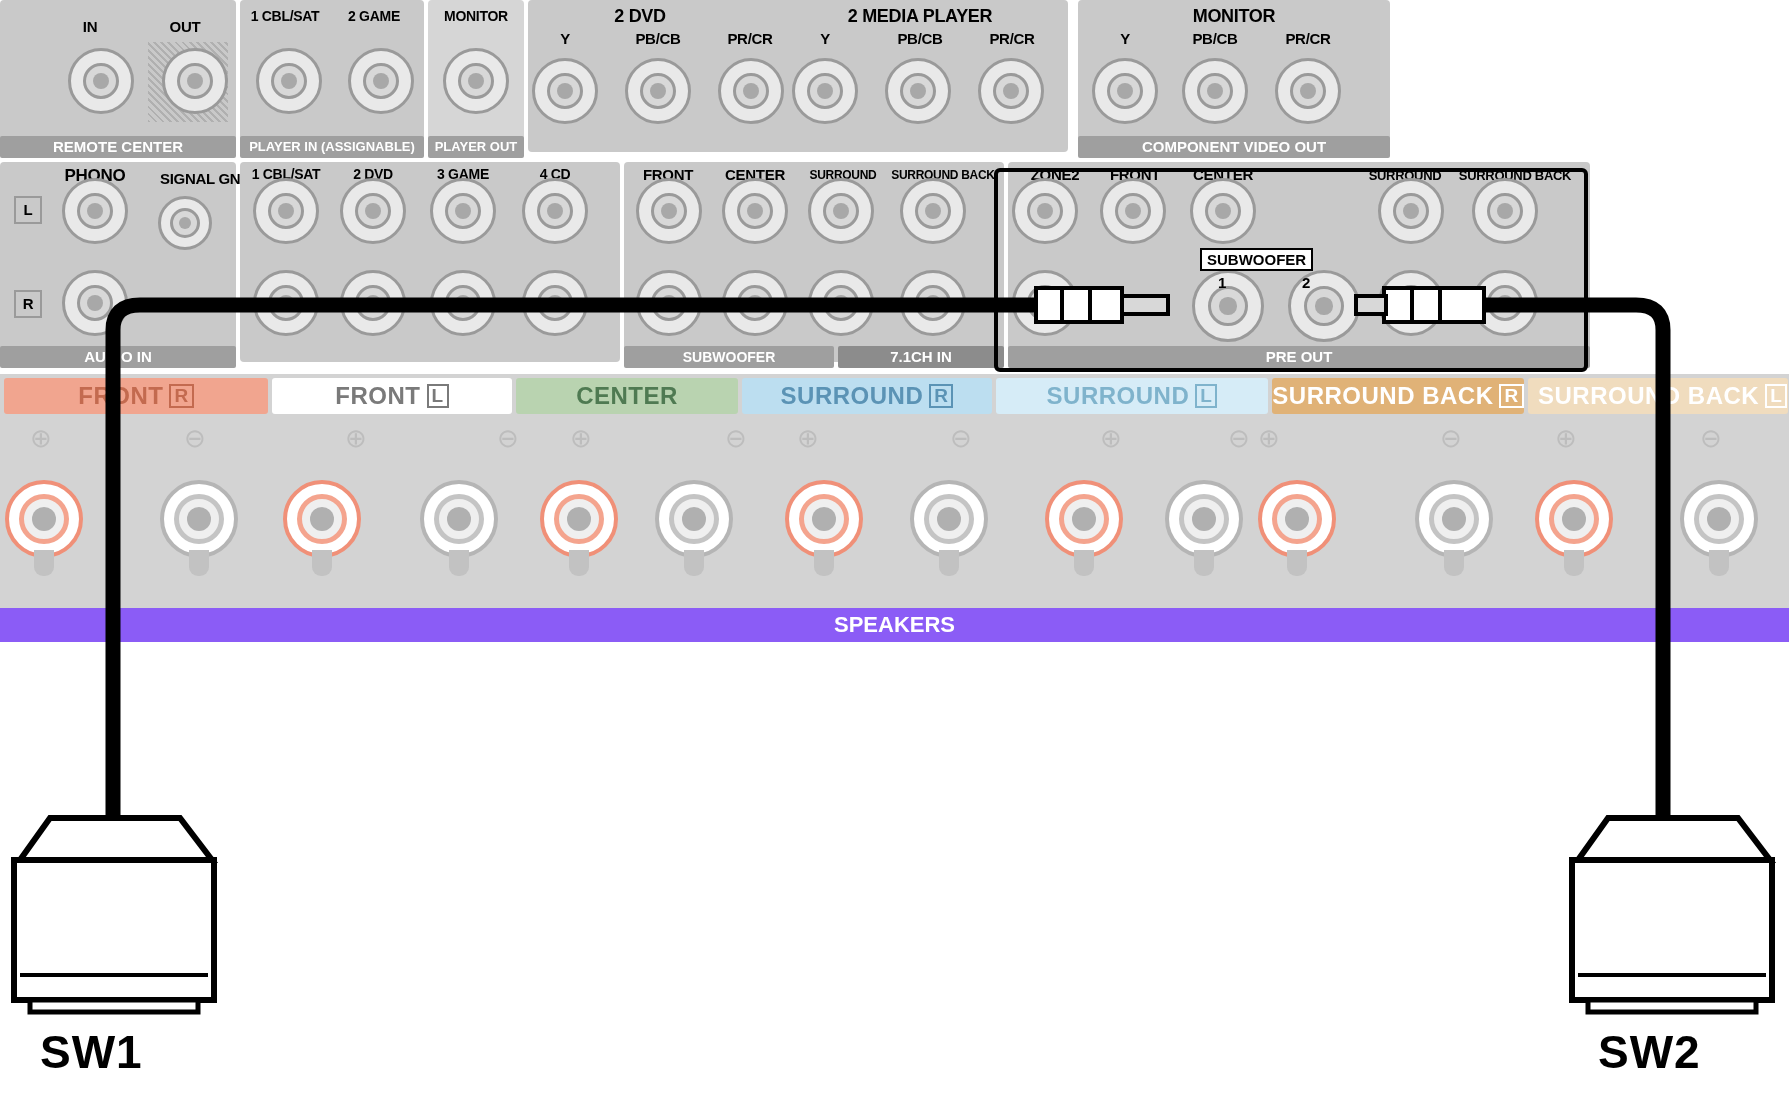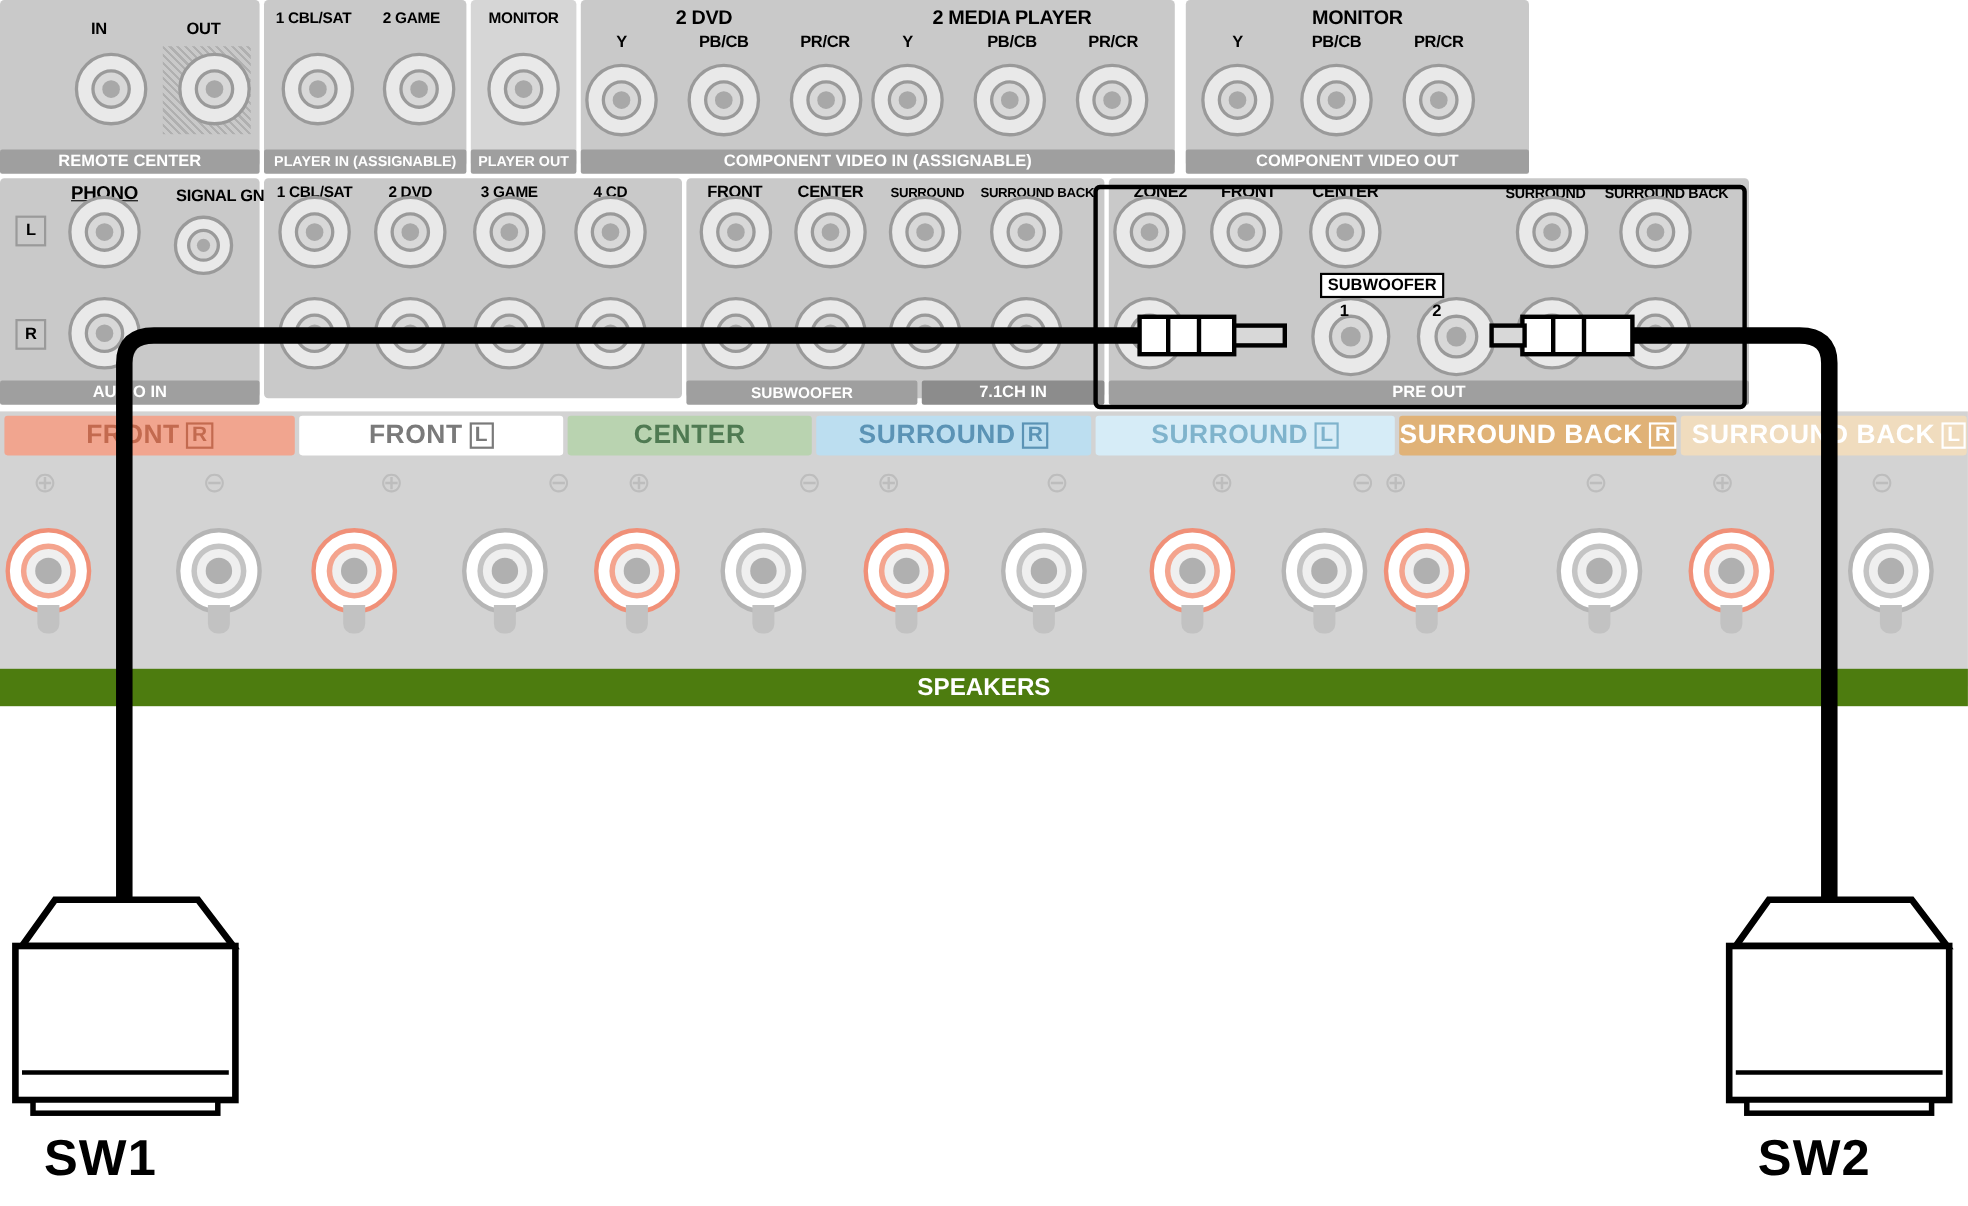--- a/index.html
+++ b/index.html
@@ -123,21 +123,20 @@
   <div class="jack" style="left:885px;top:58px;width:66px;height:66px;">
       <div class="r1"></div>
       <div class="r2"></div>
       <div class="r3"></div>
     </div>
   <div class="jack" style="left:978px;top:58px;width:66px;height:66px;">
       <div class="r1"></div>
       <div class="r2"></div>
       <div class="r3"></div>
     </div>
-  <div class="lblband" style="left:528px;top:136px;width:540px;height:22px;line-height:22px;">COMPONENT VIDEO IN (ASSIGNABLE)</div>
 
   <div class="grp" style="left:1078px;top:0;width:312px;height:152px;"></div>
   <div class="lbl" style="left:1078px;top:6px;width:312px;font-size:18px;">MONITOR</div>
   <div class="lbl" style="left:1095px;top:30px;width:60px;font-size:15px;">Y</div>
   <div class="lbl" style="left:1175px;top:30px;width:80px;font-size:15px;">PB/CB</div>
   <div class="lbl" style="left:1268px;top:30px;width:80px;font-size:15px;">PR/CR</div>
   <div class="jack" style="left:1092px;top:58px;width:66px;height:66px;">
       <div class="r1"></div>
       <div class="r2"></div>
       <div class="r3"></div>
@@ -148,21 +147,21 @@
       <div class="r3"></div>
     </div>
   <div class="jack" style="left:1275px;top:58px;width:66px;height:66px;">
       <div class="r1"></div>
       <div class="r2"></div>
       <div class="r3"></div>
     </div>
   <div class="lblband" style="left:1078px;top:136px;width:312px;height:22px;line-height:22px;">COMPONENT VIDEO OUT</div>
 
   <div class="grp" style="left:0;top:162px;width:236px;height:200px;"></div>
-  <div class="lbl" style="left:45px;top:166px;width:100px;font-size:17px;text-decoration:underline;">PHONO</div>
+  <div class="lbl" style="left:45px;top:166px;width:100px;font-size:17px;">PHONO</div>
   <div class="lbl" style="left:160px;top:170px;width:80px;font-size:15px;">SIGNAL GND</div>
   <div class="lbl" style="left:14px;top:196px;width:24px;height:24px;border:2px solid #9a9a9a;font-size:15px;line-height:24px;">L</div>
   <div class="lbl" style="left:14px;top:290px;width:24px;height:24px;border:2px solid #9a9a9a;font-size:15px;line-height:24px;">R</div>
   <div class="jack" style="left:62px;top:178px;width:66px;height:66px;">
       <div class="r1"></div>
       <div class="r2"></div>
       <div class="r3"></div>
     </div>
   <div class="jack" style="left:62px;top:270px;width:66px;height:66px;">
       <div class="r1"></div>
@@ -452,21 +451,21 @@
     <div class="hole"></div>
     <div class="tab"></div>
   </div>
 <div class="term" style="left:1680px;top:480px;">
     <div class="outer"></div>
     <div class="mid"></div>
     <div class="hole"></div>
     <div class="tab"></div>
   </div>
 
-<div class="lblband" style="left:0;top:608px;width:1789px;height:34px;line-height:34px;font-size:22px;background:#4d7c0f;border-radius:0;">SPEAKERS</div>
+<div class="lblband" style="left:0;top:608px;width:1789px;height:34px;line-height:34px;font-size:22px;background:#8b5cf6;border-radius:0;">SPEAKERS</div>
 
 <div class="preout-box" style="left:994px;top:168px;width:586px;height:196px;"></div>
 
 <div class="subw-tag" style="left:1200px;top:248px;">SUBWOOFER</div>
 <div class="num" style="left:1218px;top:274px;">1</div>
 <div class="num" style="left:1302px;top:274px;">2</div>
 
 <svg class="overlay" viewBox="0 0 1789 1096">
 
   <path d="M113,832 L113,330 Q113,305 140,305 L1040,305" fill="none" stroke="#000" stroke-width="15" stroke-linecap="round"></path>

